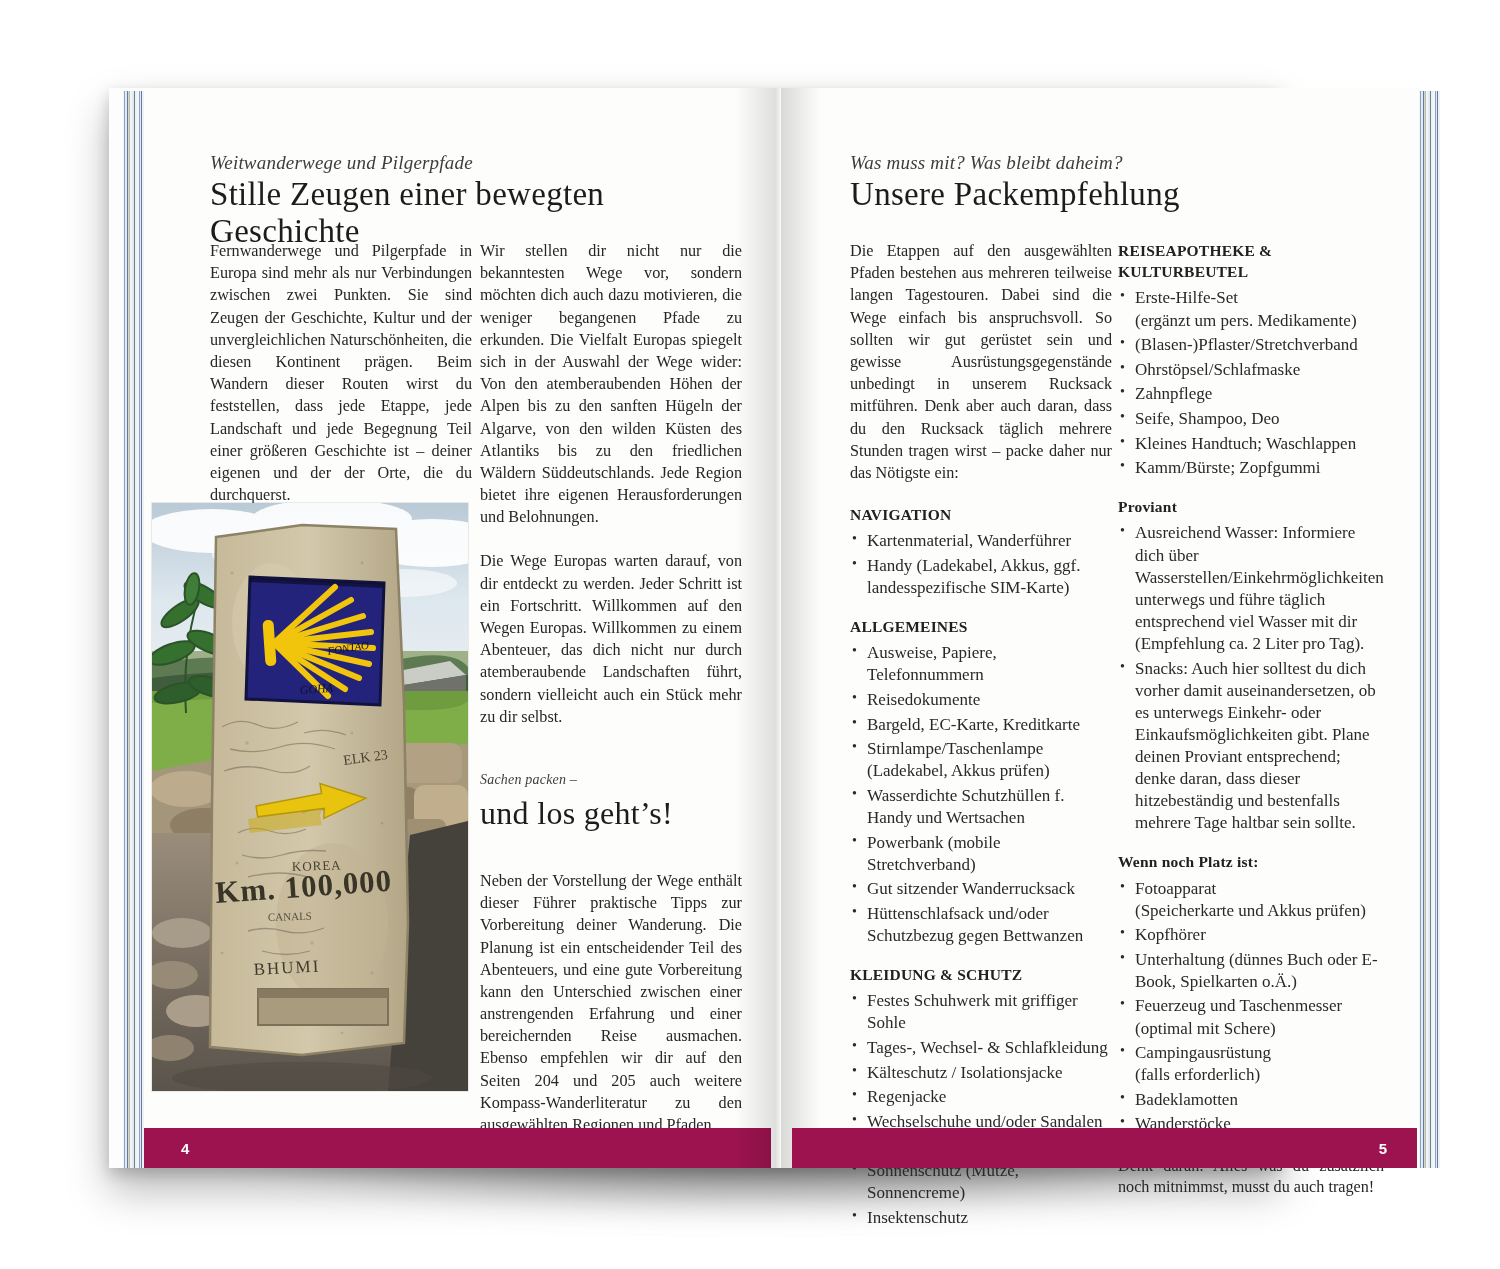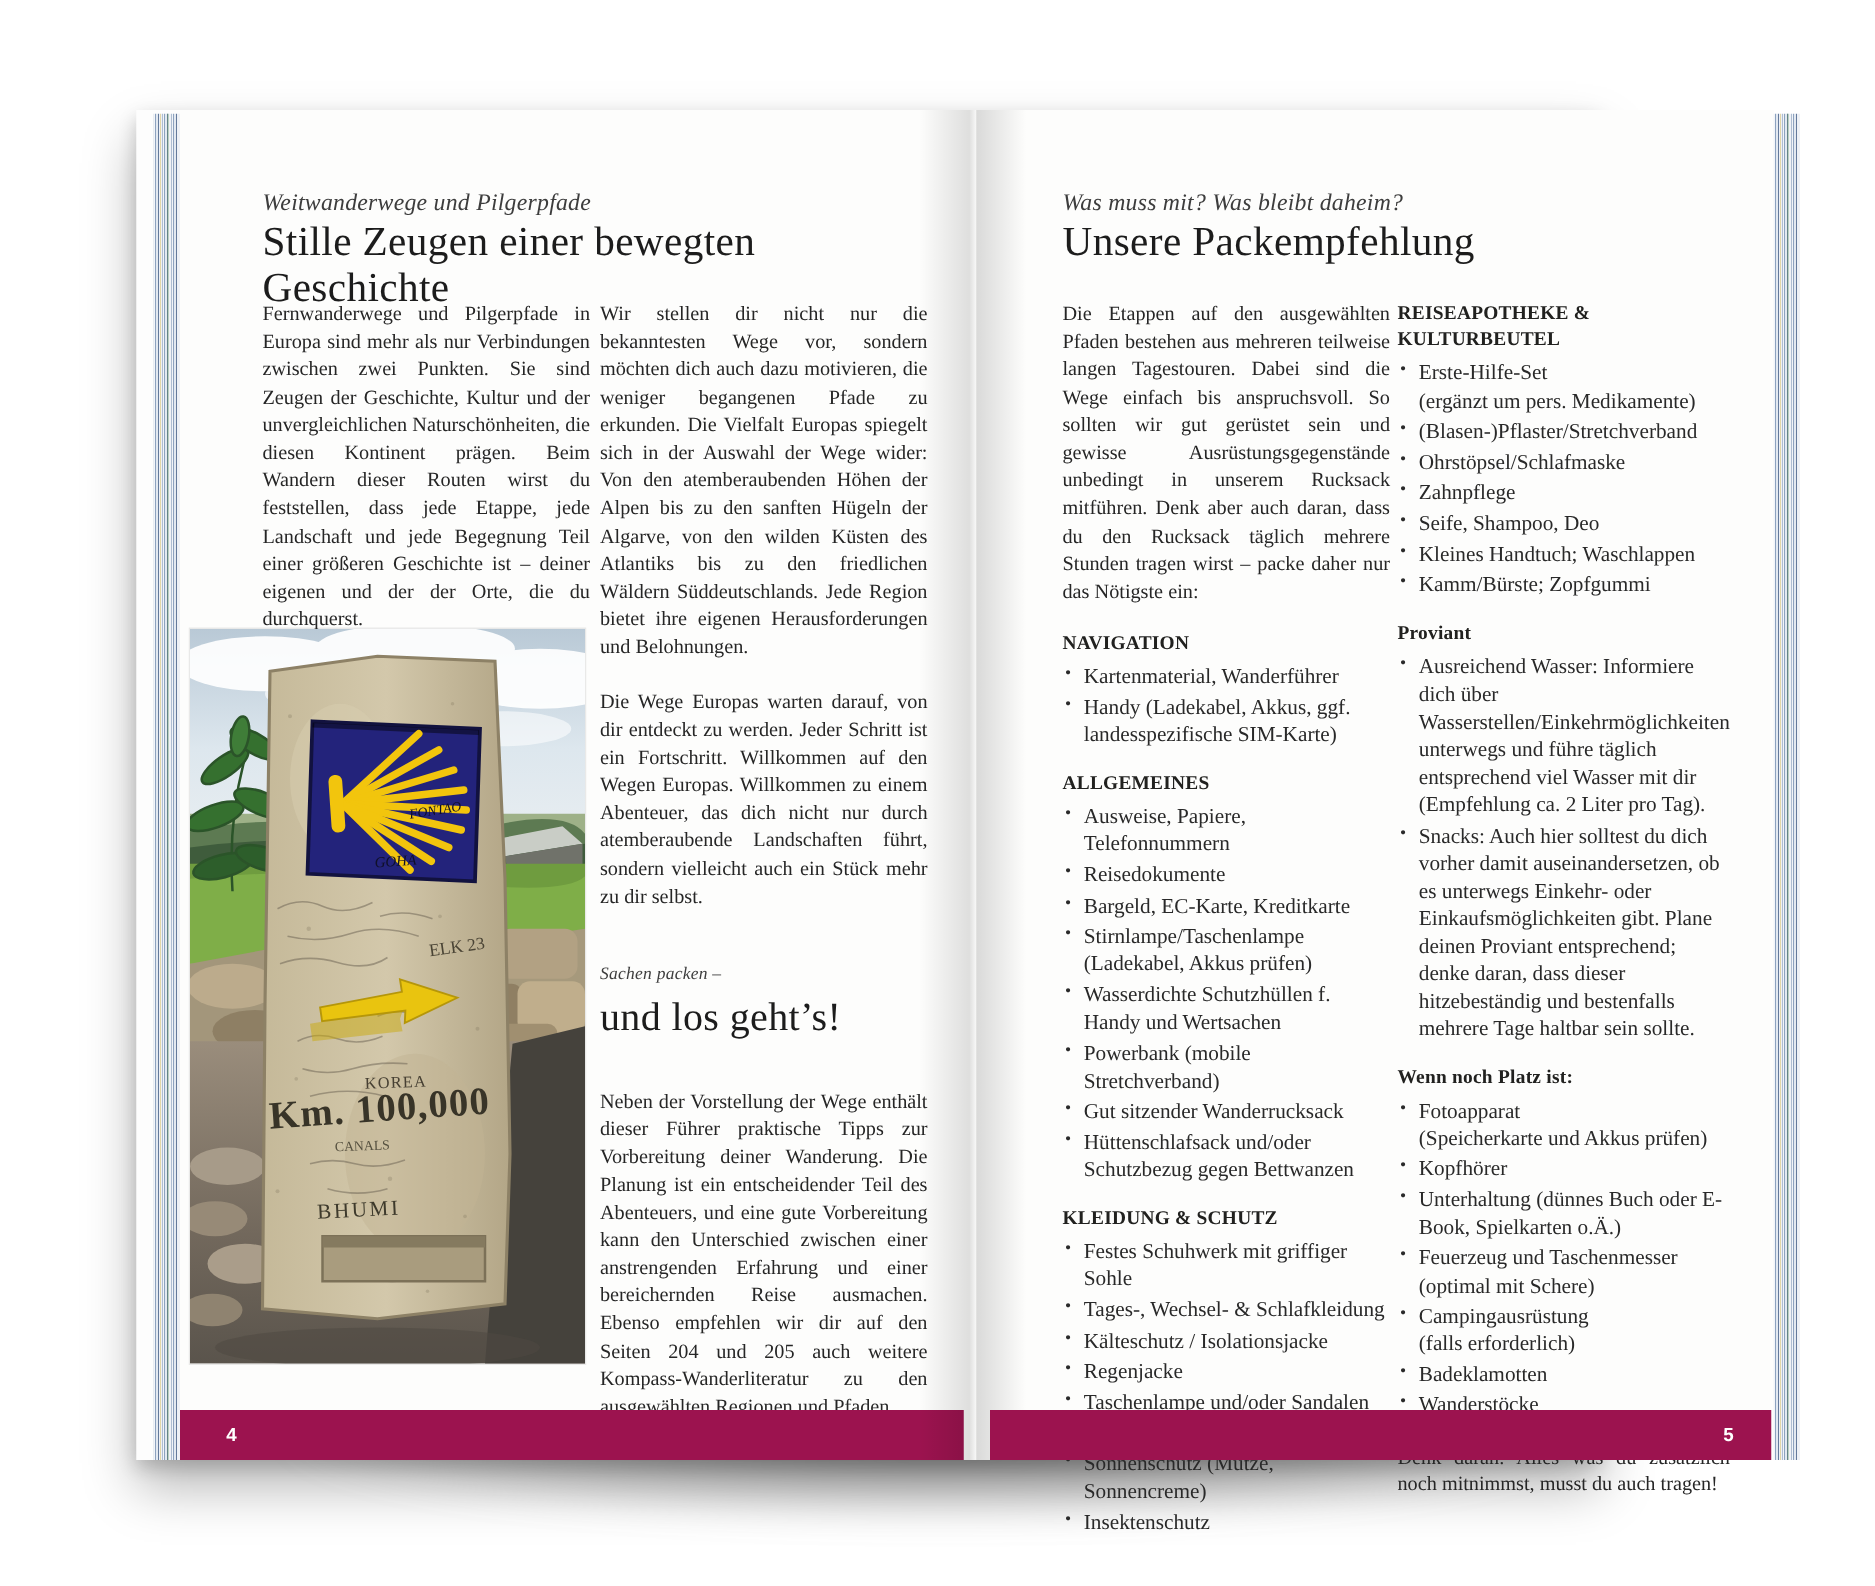--- a/index.html
+++ b/index.html
@@ -297,21 +297,21 @@
             </ul>
         </section>
 
         <section class="packlist">
           <h3>KLEIDUNG &amp; SCHUTZ</h3>
           <ul>
               <li>Festes Schuhwerk mit griffiger Sohle</li>
               <li>Tages-, Wechsel- &amp; Schlafkleidung</li>
               <li>Kälteschutz / Isolationsjacke</li>
               <li>Regenjacke</li>
-              <li>Taschenlampe und/oder Sandalen</li>
+              <li>Wechselschuhe und/oder Sandalen</li>
               <li>Sport-, Sonnenbrille (bruchsicher)</li>
               <li>Sonnenschutz (Mütze, Sonnencreme)</li>
               <li>Insektenschutz</li>
             </ul>
         </section>
       </div>
 
       <div class="col rp-col2">
         <section class="packlist" style="margin-top:0">
           <h3>REISEAPOTHEKE &amp; KULTURBEUTEL</h3>

